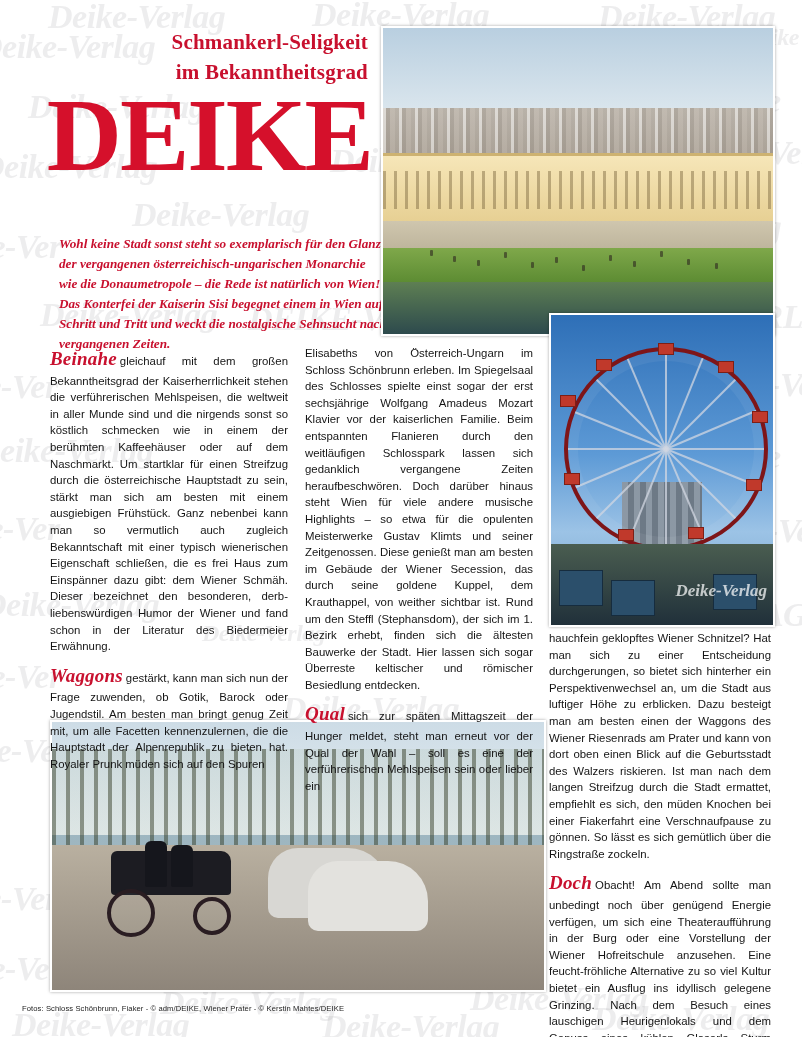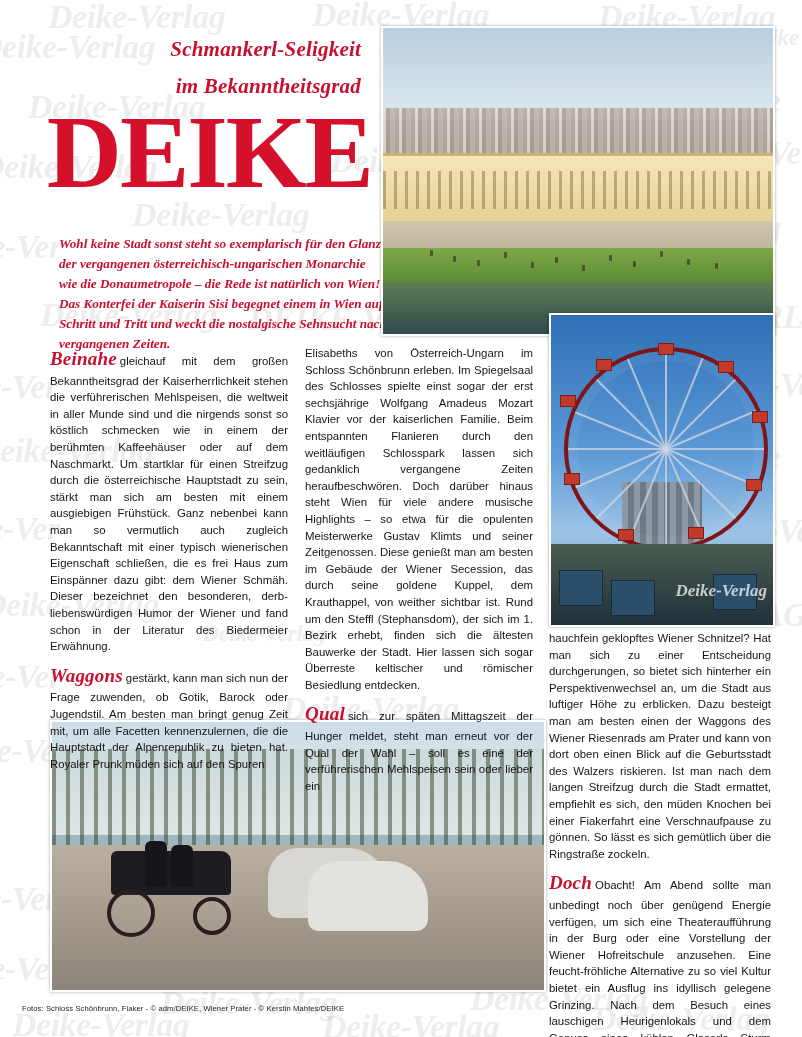--- a/index.html
+++ b/index.html
@@ -45,26 +45,25 @@
   
   .headline-wrap {
     position: absolute;
     left: 32px;
     top: 26px;
     width: 340px;
     text-align: right;
   }
   .kicker {
     font-family: "Liberation Serif", serif;
-    font-style: italic;
     font-weight: bold;
     color: #c8102e;
     font-size: 21px;
     line-height: 1.22;
-    margin: 11px;
+    margin: 4px;
     letter-spacing: 0.2px;
   }
   .wien {
     font-family: "Liberation Serif", serif;
     font-weight: bold;
     color: #d5102b;
     font-size: 104px;
     line-height: 0.80;
     margin: 8px 0 0 0;
     letter-spacing: -2px;

